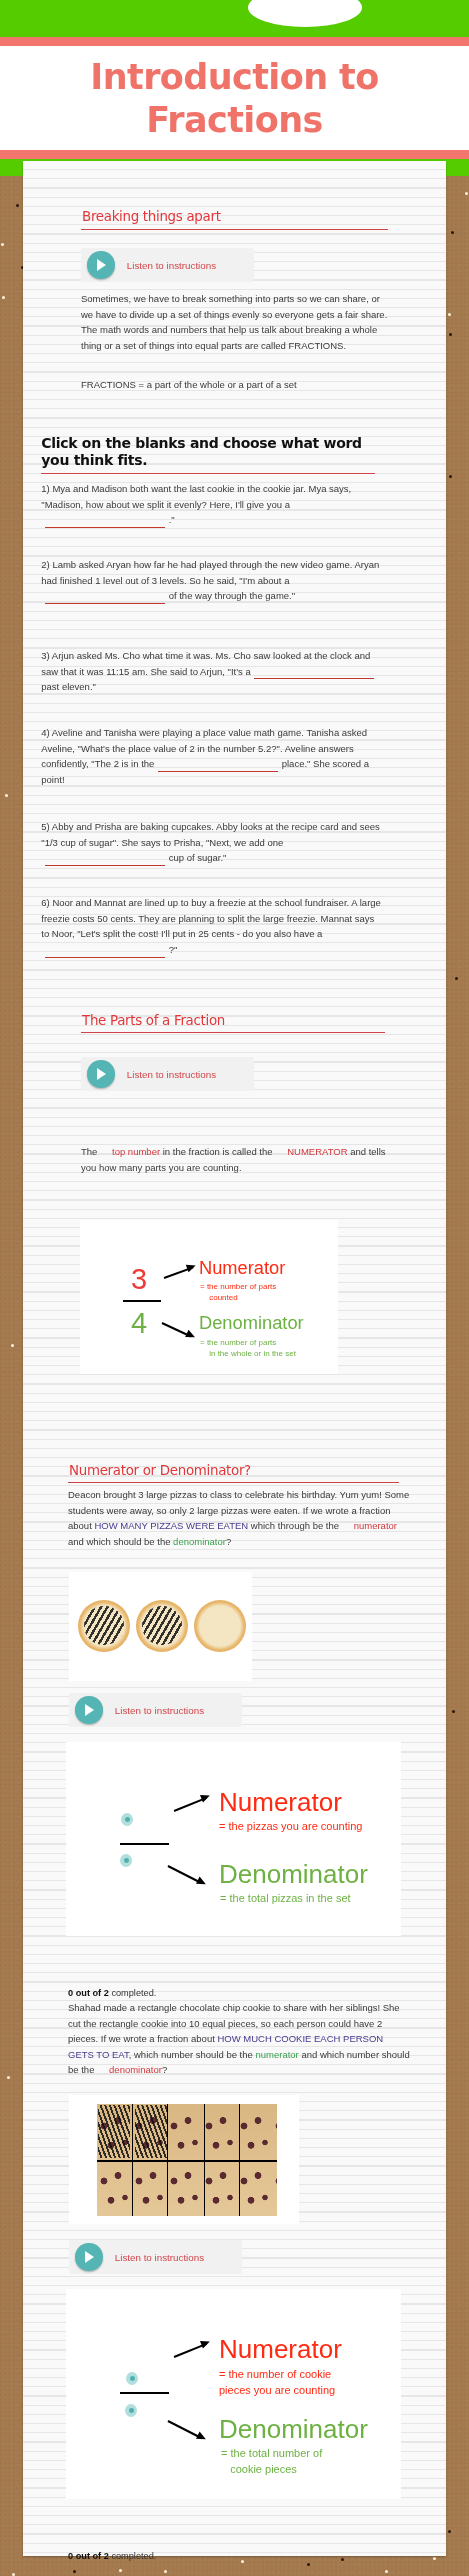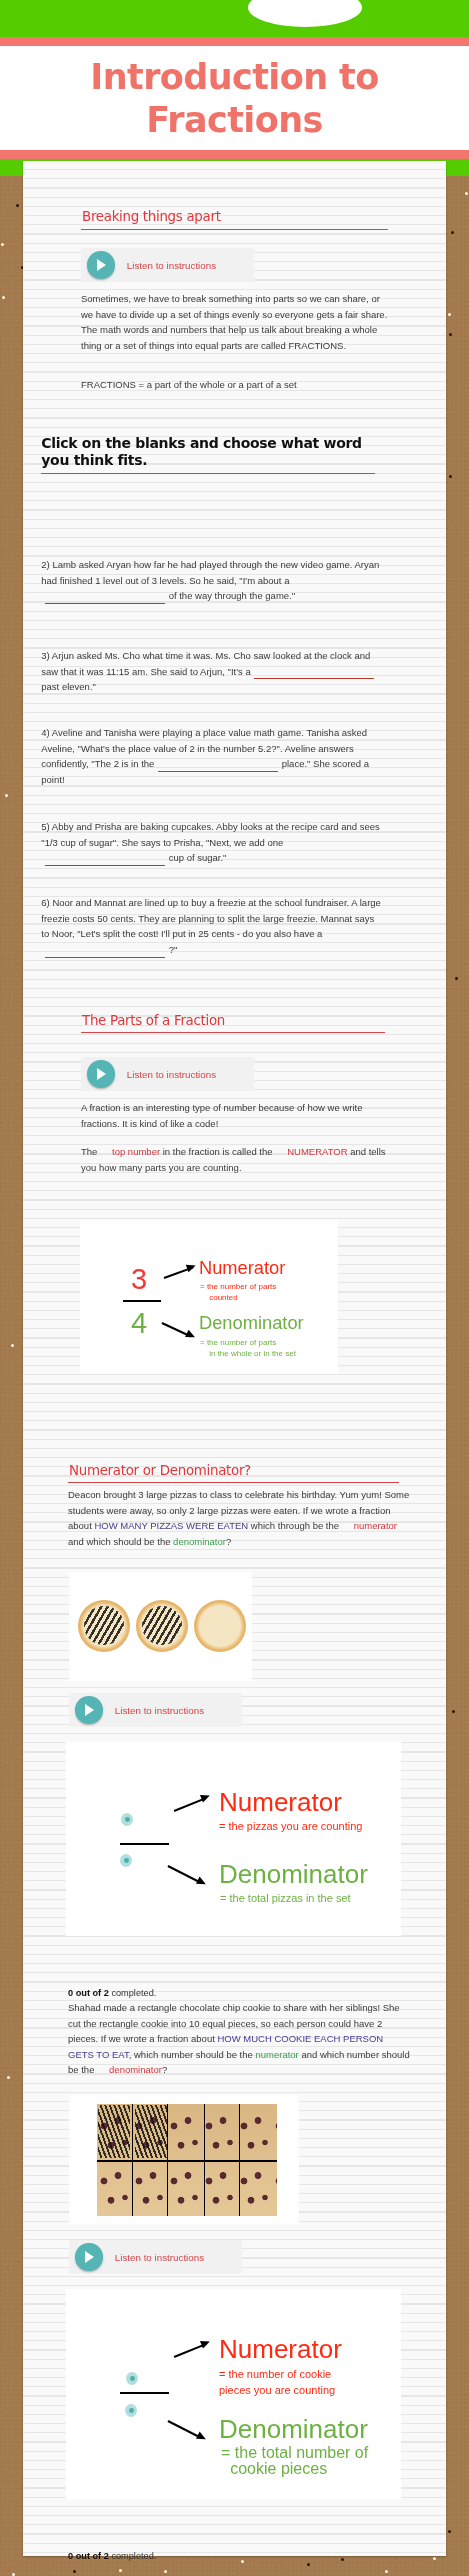--- a/index.html
+++ b/index.html
@@ -151,20 +151,23 @@
     <div class="listen-circle"></div>
     <span class="listen-label">Listen to instructions</span>
   </div>
 
   <div class="abs body-text" style="left:58px;top:130px;width:311px">Sometimes, we have to break something into parts so we can share, or  we have to divide up a set of things evenly so everyone gets a fair share. The math words and numbers that help us talk about breaking a whole thing or a set of things into equal parts are called FRACTIONS.</div>
   <div class="abs body-text" style="left:58px;top:216px;width:311px">FRACTIONS = a part of the whole or a part of a set</div>
 
   <div class="abs inst-title" style="left:18.3px;top:274px;width:342px">Click on the blanks and choose what word you think fits.</div>
   <div class="sec-rule" style="left:18.3px;top:312px;width:334px"></div>
 
+  <div class="abs body-text" style="left:18.3px;top:320px;width:342px">
+    <span>1) Mya and Madison both want the last cookie in the cookie jar. Mya says, "Madison, how about we split it evenly? Here, I'll give you a</span><span class="blank"></span><span>."</span>
+  </div>
 
   <div class="abs body-text" style="left:18.3px;top:396px;width:342px">
     <span>2) Lamb asked Aryan how far he had played through the new video game. Aryan had finished 1 level out of 3 levels. So he said, "I'm about a</span><span class="blank"></span><span>of the way through the game."</span>
   </div>
 
   <div class="abs body-text" style="left:18.3px;top:487px;width:342px">
     <span>3) Arjun asked Ms. Cho what time it was. Ms. Cho saw looked at the clock and saw that it was 11:15 am. She said to Arjun, "It's a</span><span class="blank"></span><span>past eleven."</span>
   </div>
 
   <div class="abs body-text" style="left:18.3px;top:564px;width:342px">
@@ -180,21 +183,20 @@
   </div>
 
   <div class="abs sec-title" style="left:59px;top:852px">The Parts of a Fraction</div>
   <div class="sec-rule" style="left:58px;top:871px;width:304px"></div>
 
   <div class="listen-btn" style="left:58px;top:896px">
     <div class="listen-circle"></div>
     <span class="listen-label">Listen to instructions</span>
   </div>
 
-  <div class="abs body-text" style="left:58px;top:939px;width:311px">A fraction is an interesting type of number because of how we write fractions. It is kind of like a code!</div>
   <div class="abs body-text" style="left:58px;top:983px;width:311px">
     <span>The </span><span class="red">top number</span><span> in the fraction is called the </span><span class="red">NUMERATOR</span><span> and tells you how many parts you are counting.</span>
   </div>
 
   <div class="diag" style="left:57px;top:1059px;width:258px;height:154px">
     <div class="lbl-big" style="left:51px;top:43px;font-size:29px;color:#f03a38">3</div>
     <div class="bar" style="left:43px;top:80px;width:38px"></div>
     <div class="lbl-big" style="left:51px;top:87px;font-size:29px;color:#6db143">4</div>
     <div class="arrow" style="left:84px;top:57px;width:30.5px;transform:rotate(-20deg)"></div>
     <div class="arrow" style="left:82px;top:102px;width:32px;transform:rotate(25deg)"></div>
@@ -270,21 +272,21 @@
     <div class="bar" style="left:54px;top:103px;width:49px"></div>
     <div class="hotspot" style="left:59px;top:115px"></div>
     <div class="arrow" style="left:108px;top:67px;width:35px;transform:rotate(-22deg)"></div>
     <div class="arrow" style="left:102px;top:131px;width:38px;transform:rotate(27deg)"></div>
     <div class="lbl-big num-txt" style="left:153px;top:45px;font-size:26px">Numerator</div>
     <div class="lbl-big num-txt" style="left:153px;top:77px;font-size:11px;line-height:16px">
       <div>= the number of cookie</div>
       <div>pieces you are counting</div>
     </div>
     <div class="lbl-big den-txt" style="left:153px;top:125px;font-size:26px">Denominator</div>
-    <div class="lbl-big den-txt" style="left:155px;top:156px;font-size:16px;line-height:16px">
+    <div class="lbl-big den-txt" style="left:155px;top:156px;font-size:11px;line-height:16px">
       <div>= the total number of</div>
       <div style="padding-left:9.2px">cookie pieces</div>
     </div>
   </div>
 
   <div class="progress" style="left:45px;top:2342px">
     <span class="bold">0 out of 2</span><span> completed.</span>
   </div>
 </div>
 

